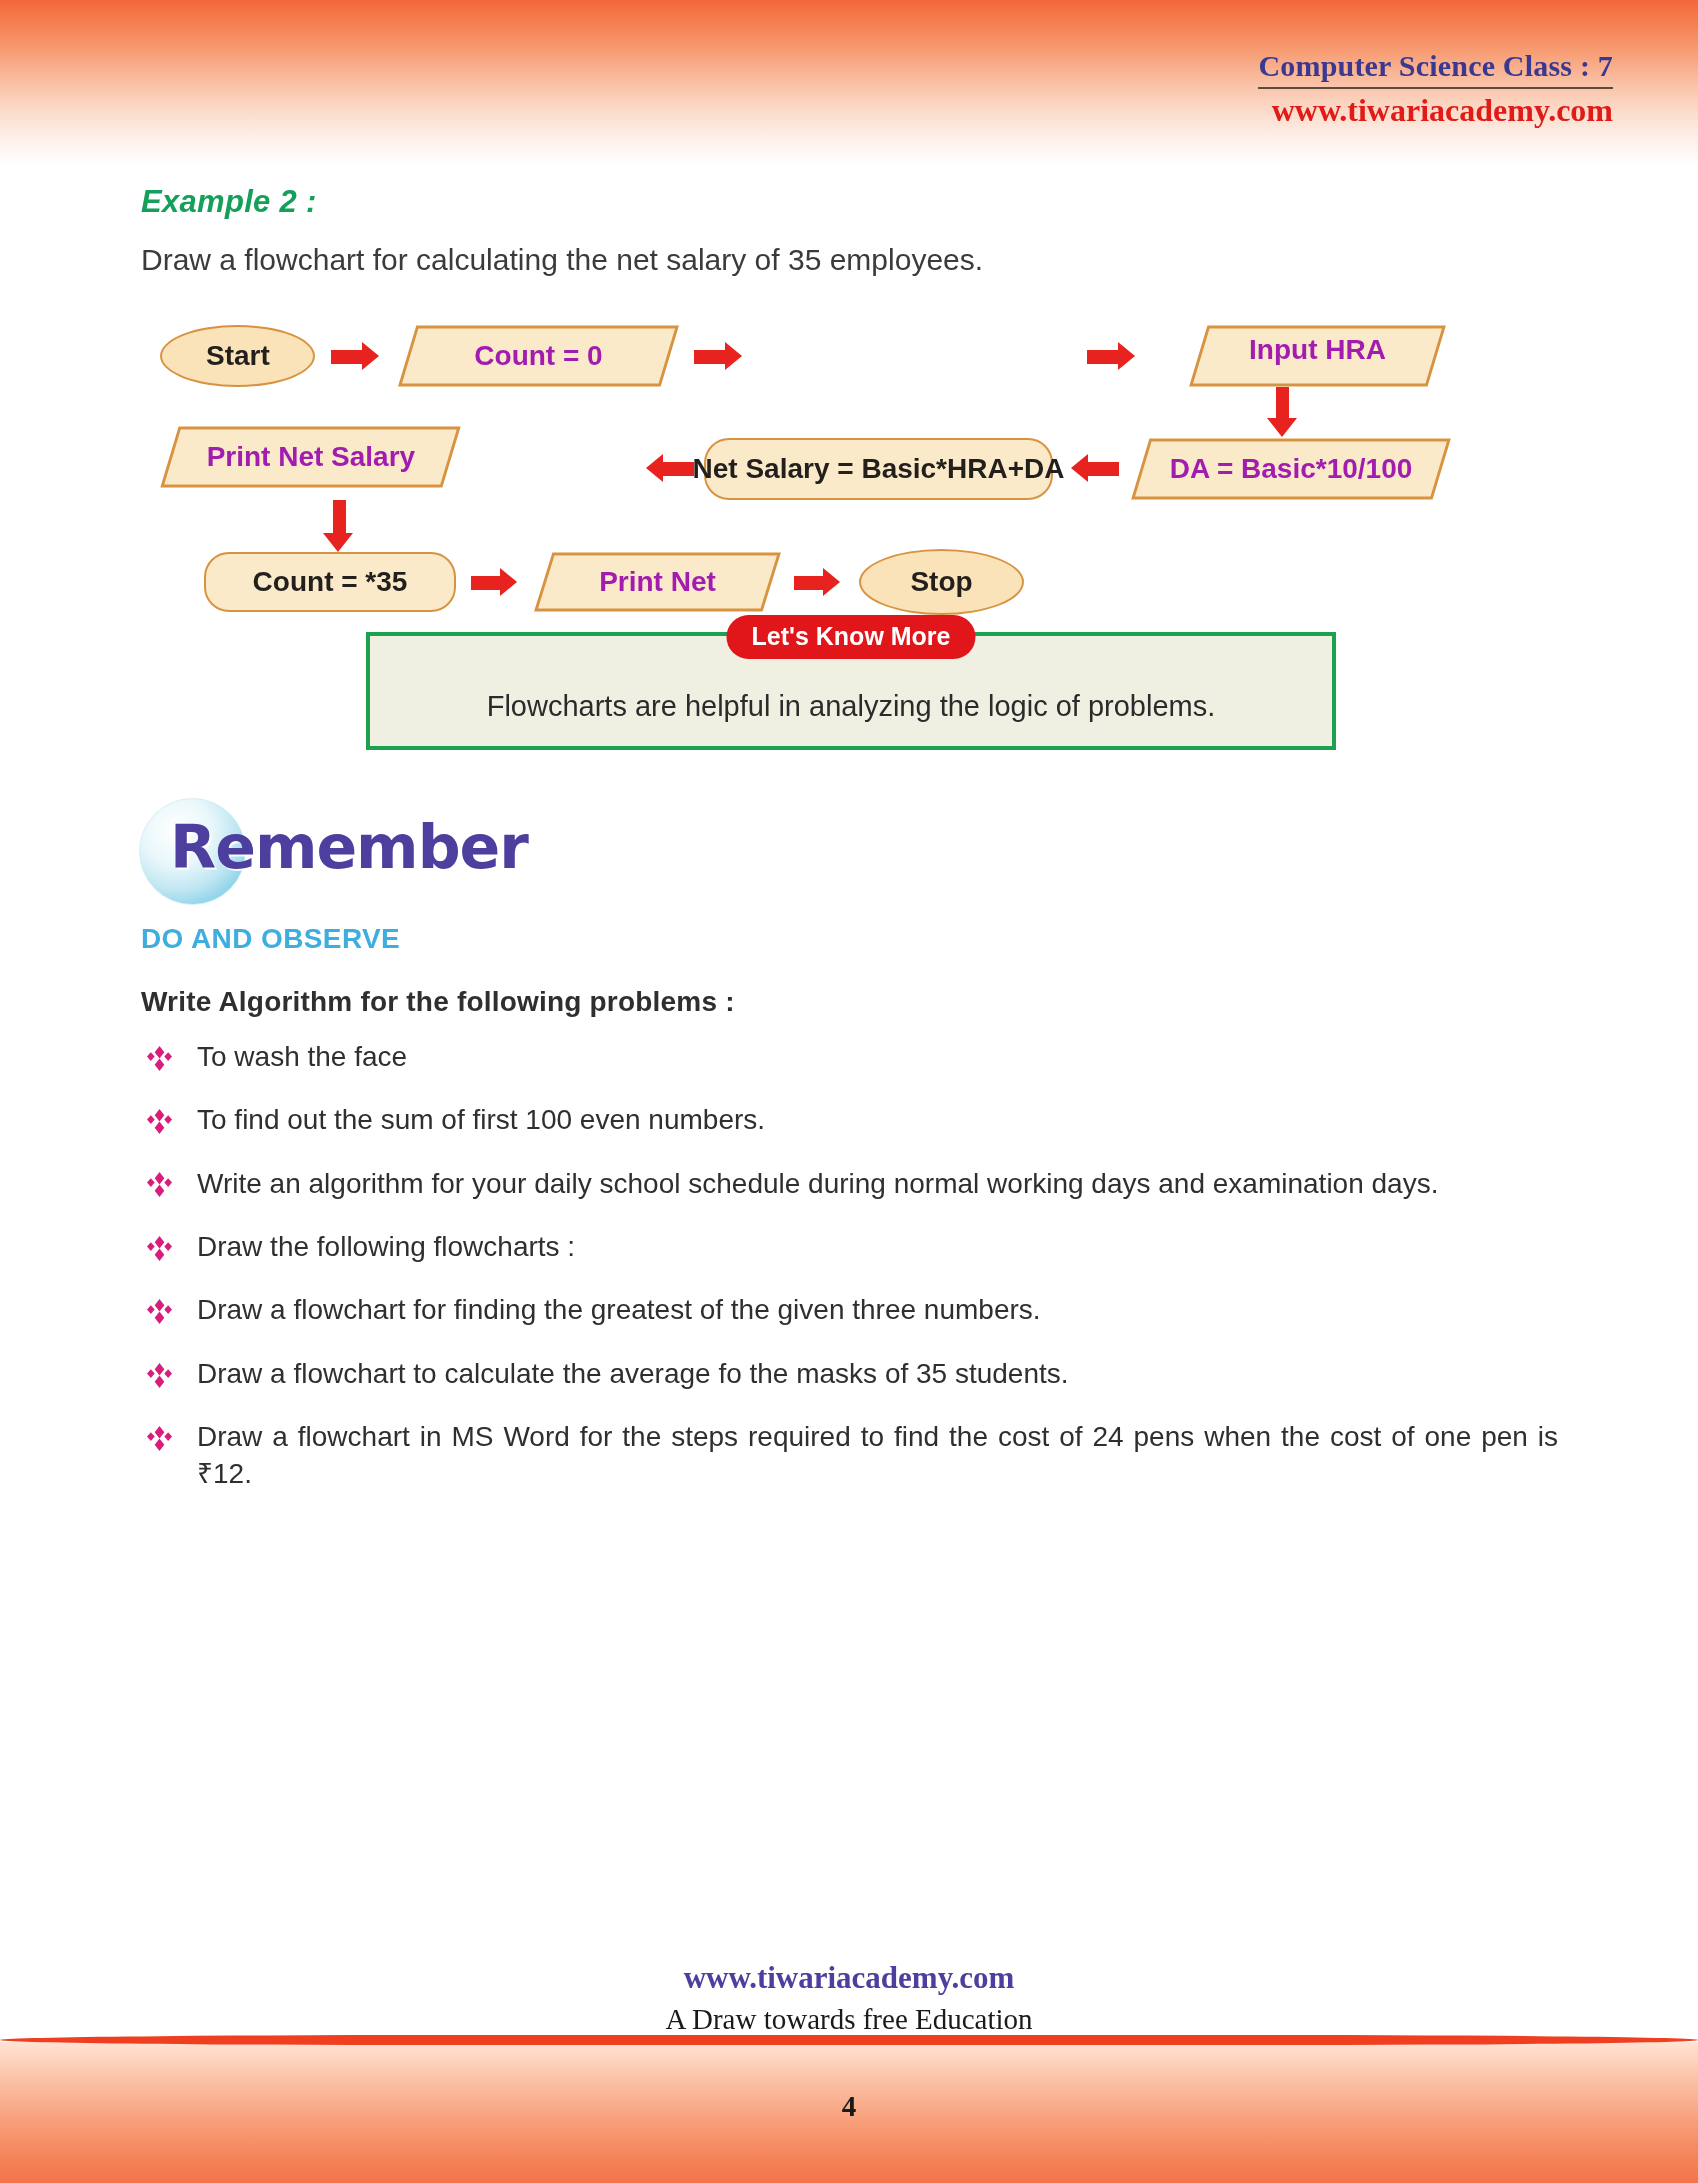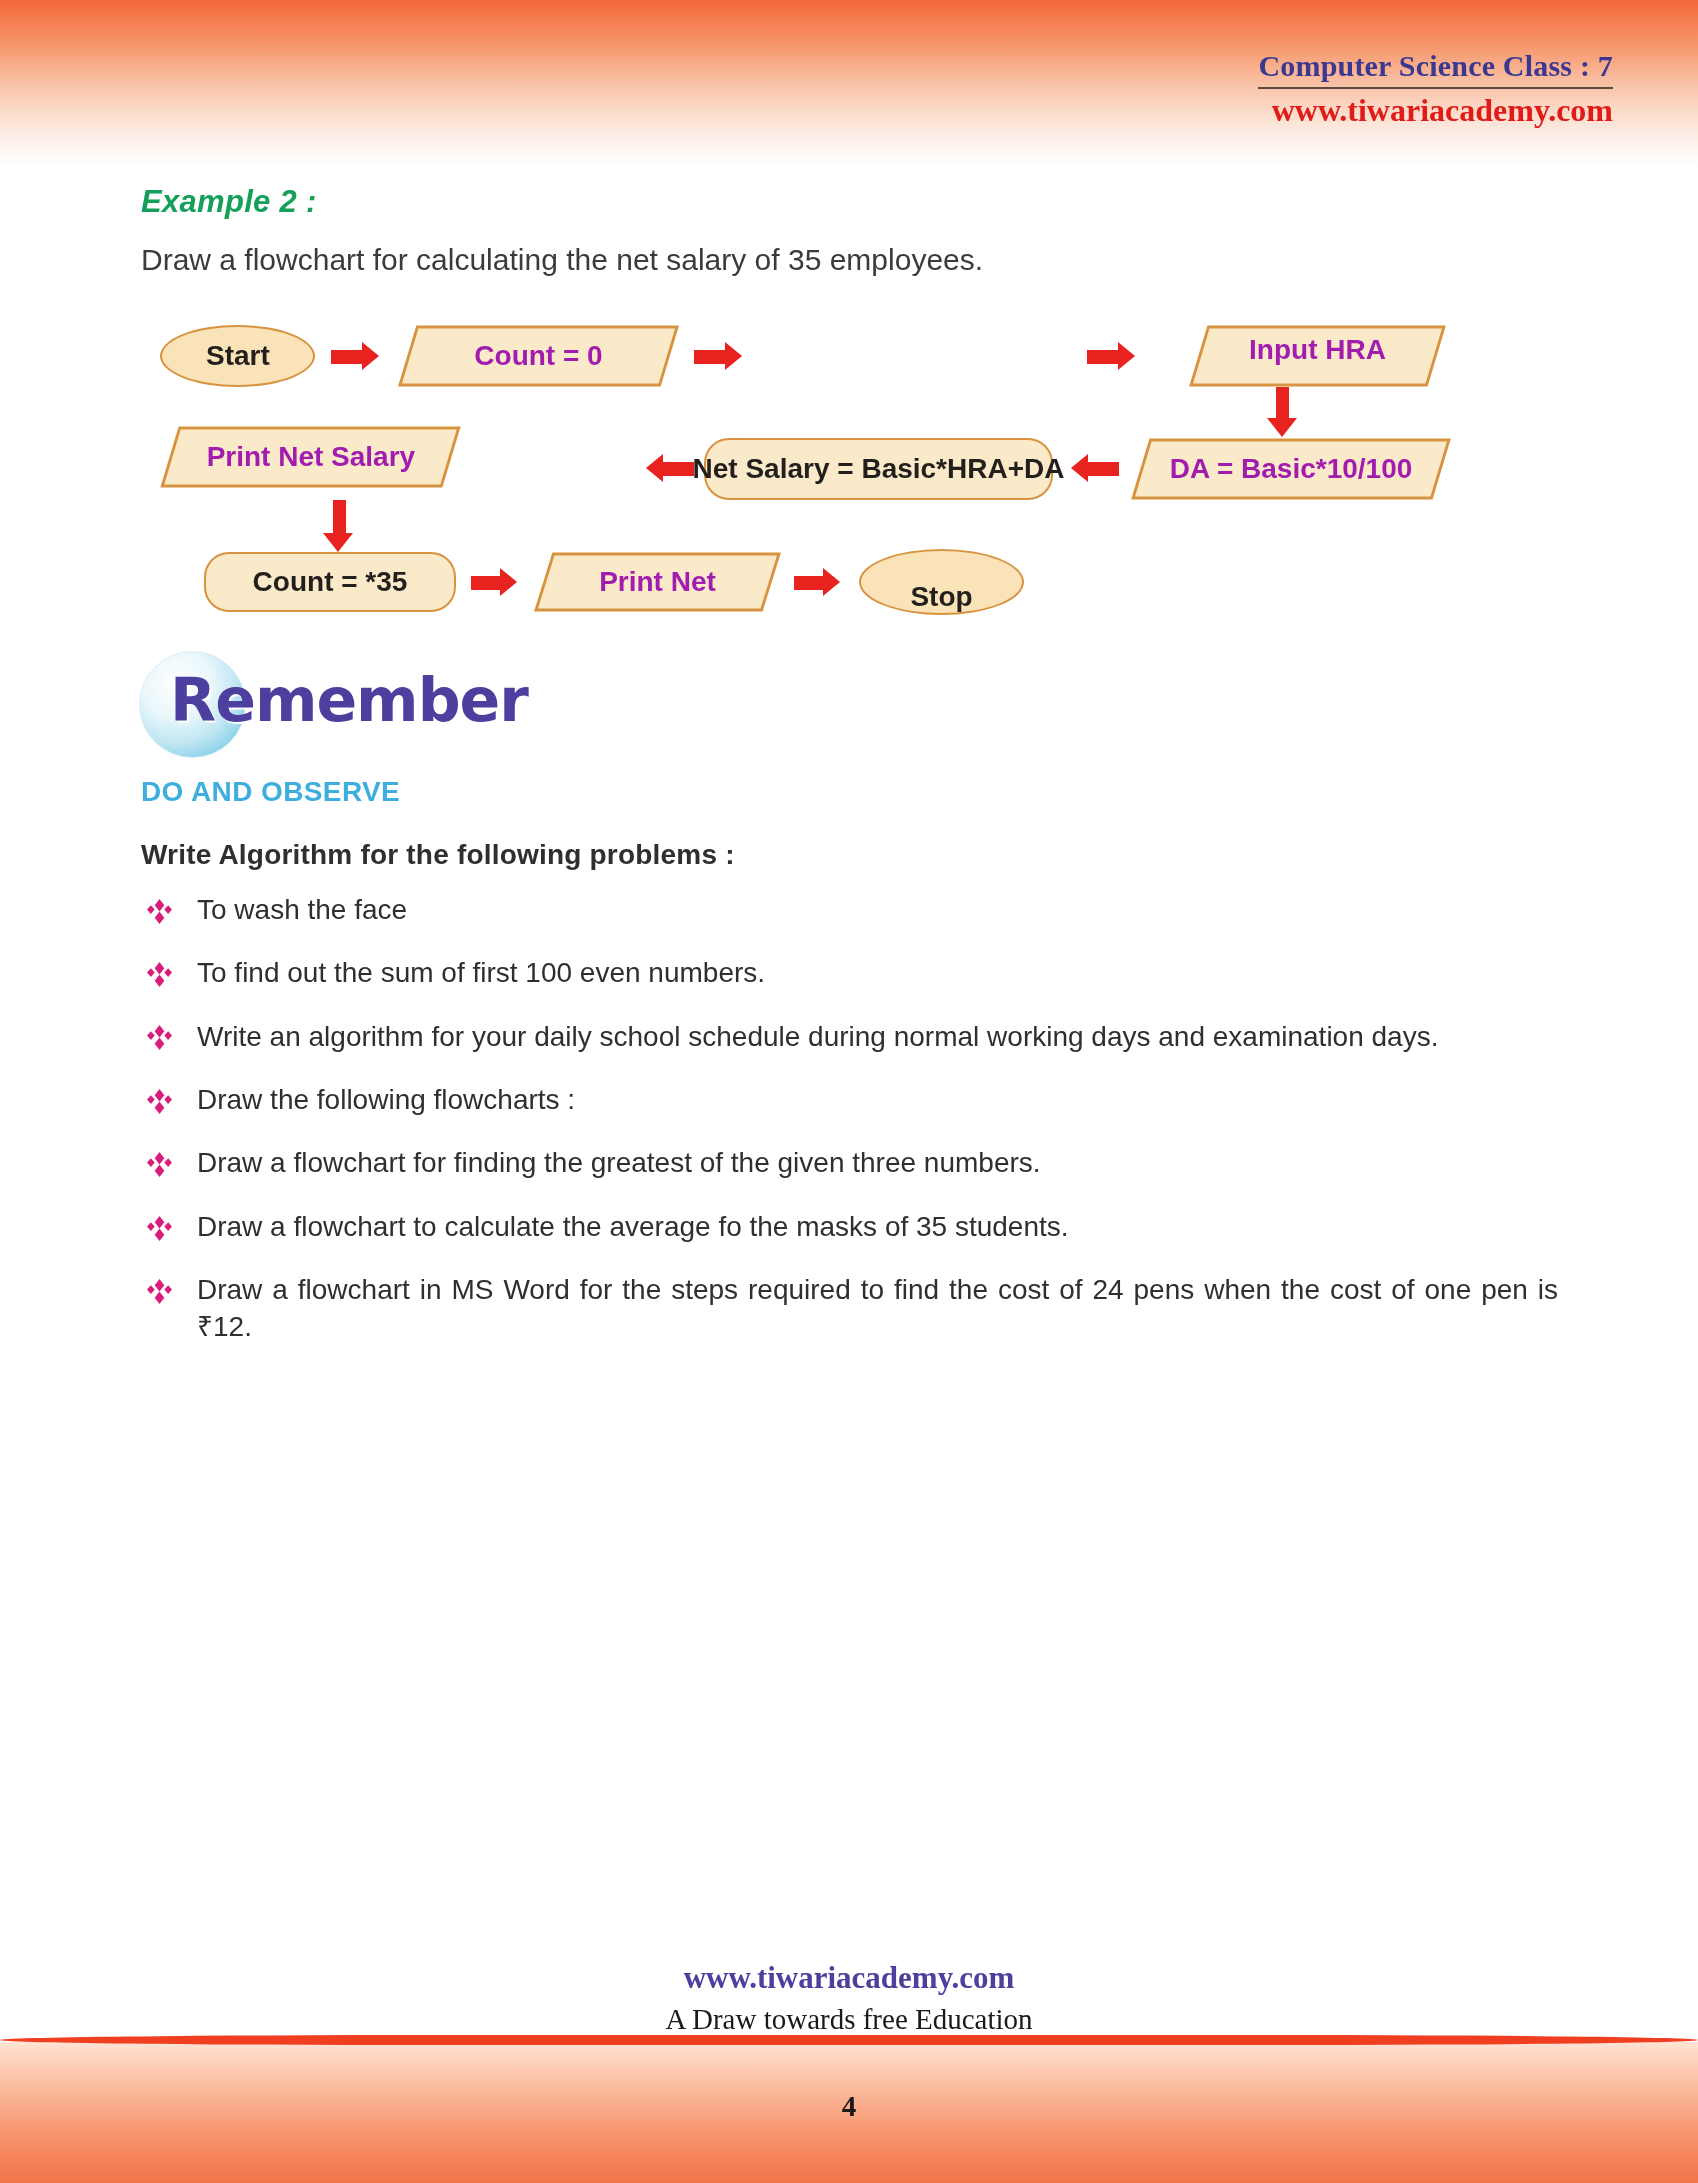--- a/index.html
+++ b/index.html
@@ -399,25 +399,29 @@
       <div class="para-wrap" style="left:393px; top:250px; width:247px; height:60px;">
         <svg width="247" height="60" viewBox="0 0 255 62">
           <polygon points="20,2 253,2 235,60 2,60" fill="#fbeaca" stroke="#d89340" stroke-width="3"></polygon>
         </svg>
         <div class="para-label">Print Net</div>
       </div>
 
       <div class="arrow-h" style="left:653px; top:274px; width:29px;"></div>
       <div class="arrow-head-r" style="left:682px; top:266px;"></div>
 
-      <div class="node ellipse" style="left:718px; top:247px; width:165px; height:66px;align-items:flex-end;">
+      <div class="node ellipse" style="left:718px; top:247px; width:165px; height:66px;">
         <span>Stop</span>
       </div>
     </div>
 
+    <div class="know-box">
+      <div class="know-badge">Let's Know More</div>
+      <div class="know-text">Flowcharts are helpful in analyzing the logic of problems.</div>
+    </div>
 
     <div class="remember-block">
       <div class="remember-bubble"></div>
       <div class="remember-word">Remember</div>
     </div>
 
     <div class="do-observe">DO AND OBSERVE</div>
     <div class="write-algo">Write Algorithm for the following problems :</div>
 
     <ul class="tasks">

